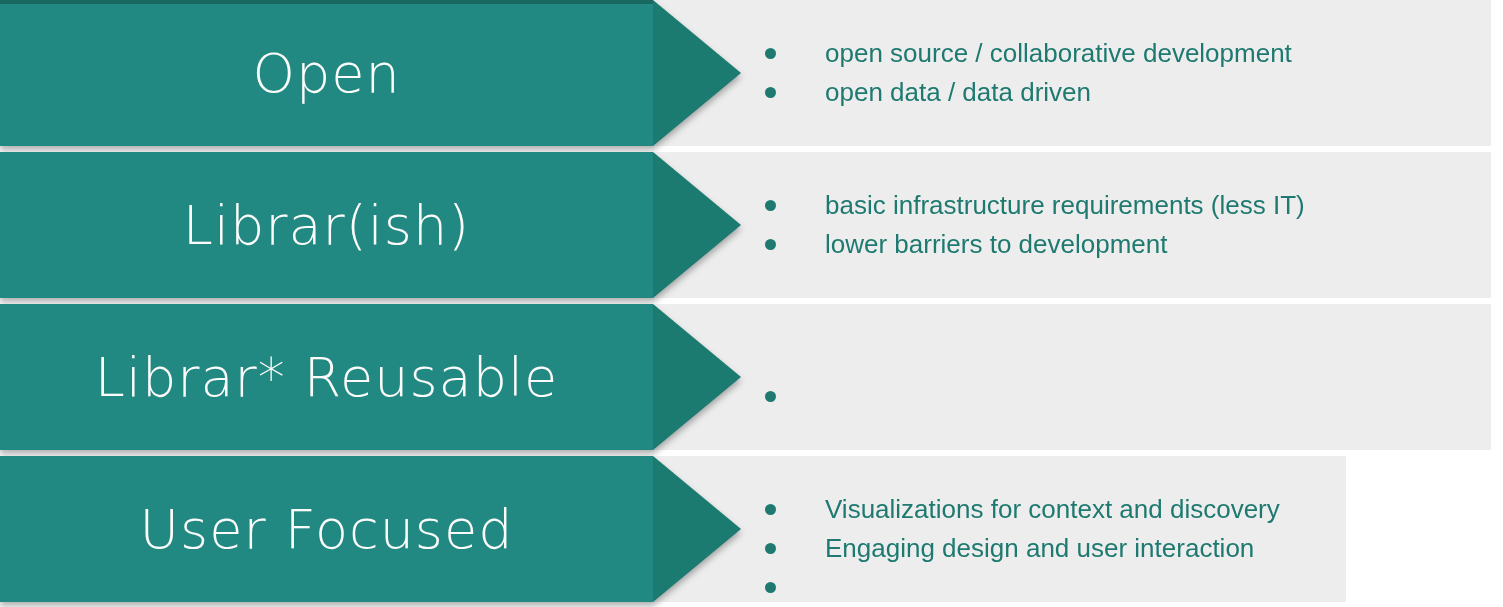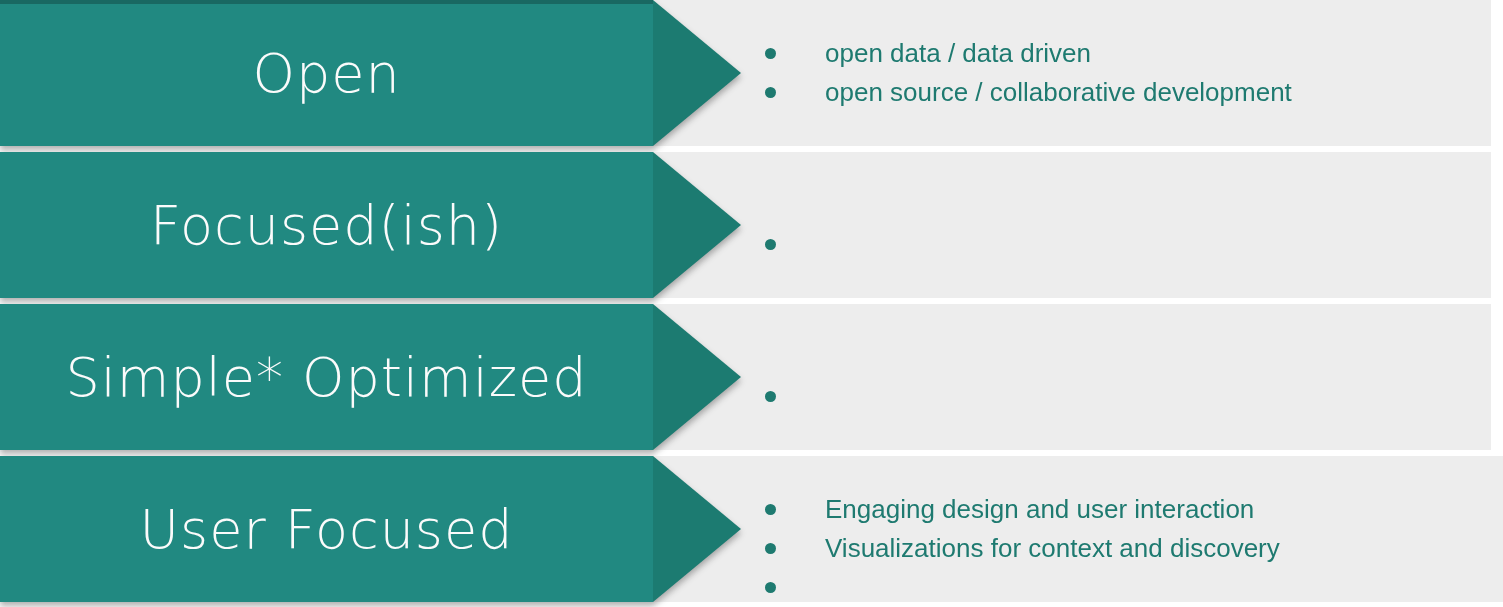--- a/index.html
+++ b/index.html
@@ -17,21 +17,21 @@
     height: 607px;
     background: #ffffff;
   }
   .row {
     position: relative;
     height: 146px;
     width: 1491px;
     background: #EDEDED;
     margin-bottom: 6px;
   }
-  .row.full-width { width: 1503px; }
+  .row.full-width { width: 1346px; }
 
   
   .arrow {
     position: absolute;
     left: 0; top: 0;
     height: 146px;
     width: 741px;
     display: flex;
     filter: drop-shadow(0 4px 3px rgba(30, 30, 30, 0.35));
   }
@@ -105,72 +105,77 @@
     <div class="arrow">
       <div class="arrow-rect">
         <div class="arrow-top-strip"></div>
         <span class="arrow-title">Open</span>
       </div>
       <div class="arrow-tip"></div>
     </div>
     <ul class="bullets">
       <li class="bullet-item">
         <span class="bullet-dot"></span>
-        <span>open data / data driven</span>
+        <span>open source / collaborative development</span>
       </li>
       <li class="bullet-item">
         <span class="bullet-dot"></span>
-        <span>open source / collaborative development</span>
+        <span>open data / data driven</span>
       </li>
     </ul>
   </div>
 
   <div class="row">
     <div class="arrow">
       <div class="arrow-rect">
-        <span class="arrow-title">Focused(ish)</span>
+        <span class="arrow-title">Librar(ish)</span>
       </div>
       <div class="arrow-tip"></div>
     </div>
     <ul class="bullets">
       <li class="bullet-item">
         <span class="bullet-dot"></span>
+        <span>basic infrastructure requirements (less IT)</span>
+      </li>
+      <li class="bullet-item">
+        <span class="bullet-dot"></span>
+        <span>lower barriers to development</span>
       </li>
     </ul>
   </div>
 
   <div class="row">
     <div class="arrow">
       <div class="arrow-rect">
-        <span class="arrow-title">Simple* Optimized</span>
+        <span class="arrow-title">Librar* Reusable</span>
       </div>
       <div class="arrow-tip"></div>
     </div>
     <ul class="bullets">
       <li class="bullet-item">
         <span class="bullet-dot"></span>
       </li>
     </ul>
   </div>
 
   <div class="row full-width">
     <div class="arrow">
       <div class="arrow-rect">
         <span class="arrow-title">User Focused</span>
       </div>
       <div class="arrow-tip"></div>
     </div>
     <ul class="bullets">
       <li class="bullet-item">
         <span class="bullet-dot"></span>
-        <span>Engaging design and user interaction</span>
+        <span>Visualizations for context and discovery</span>
       </li>
       <li class="bullet-item">
         <span class="bullet-dot"></span>
-        <span>Visualizations for context and discovery</span>
+        <span>Engaging design and user interaction</span>
       </li>
       <li class="bullet-item">
         <span class="bullet-dot"></span>
       </li>
     </ul>
   </div>
 
 </div>
 
 </body></html>

